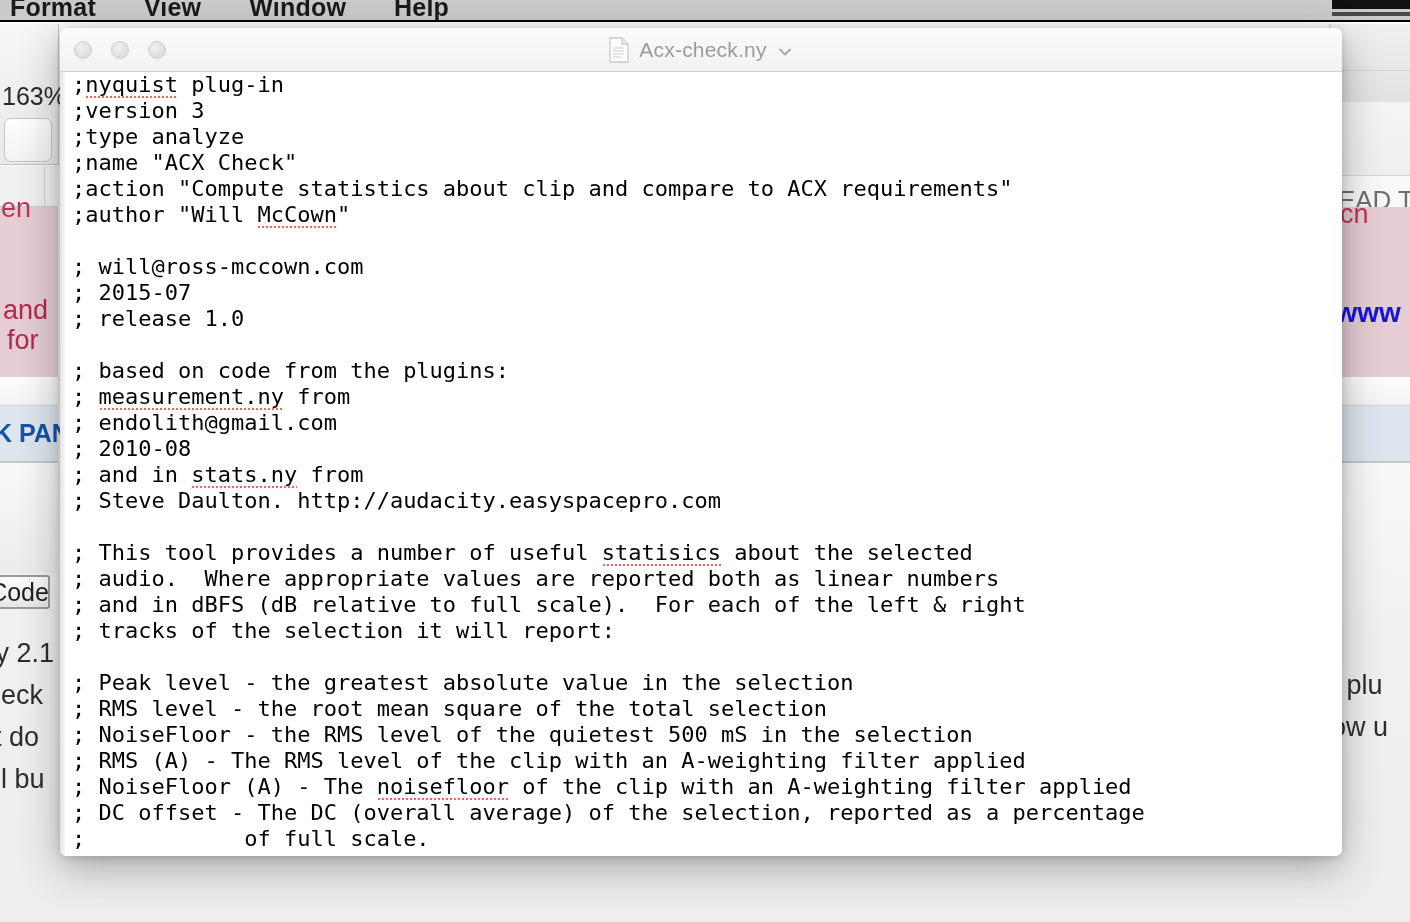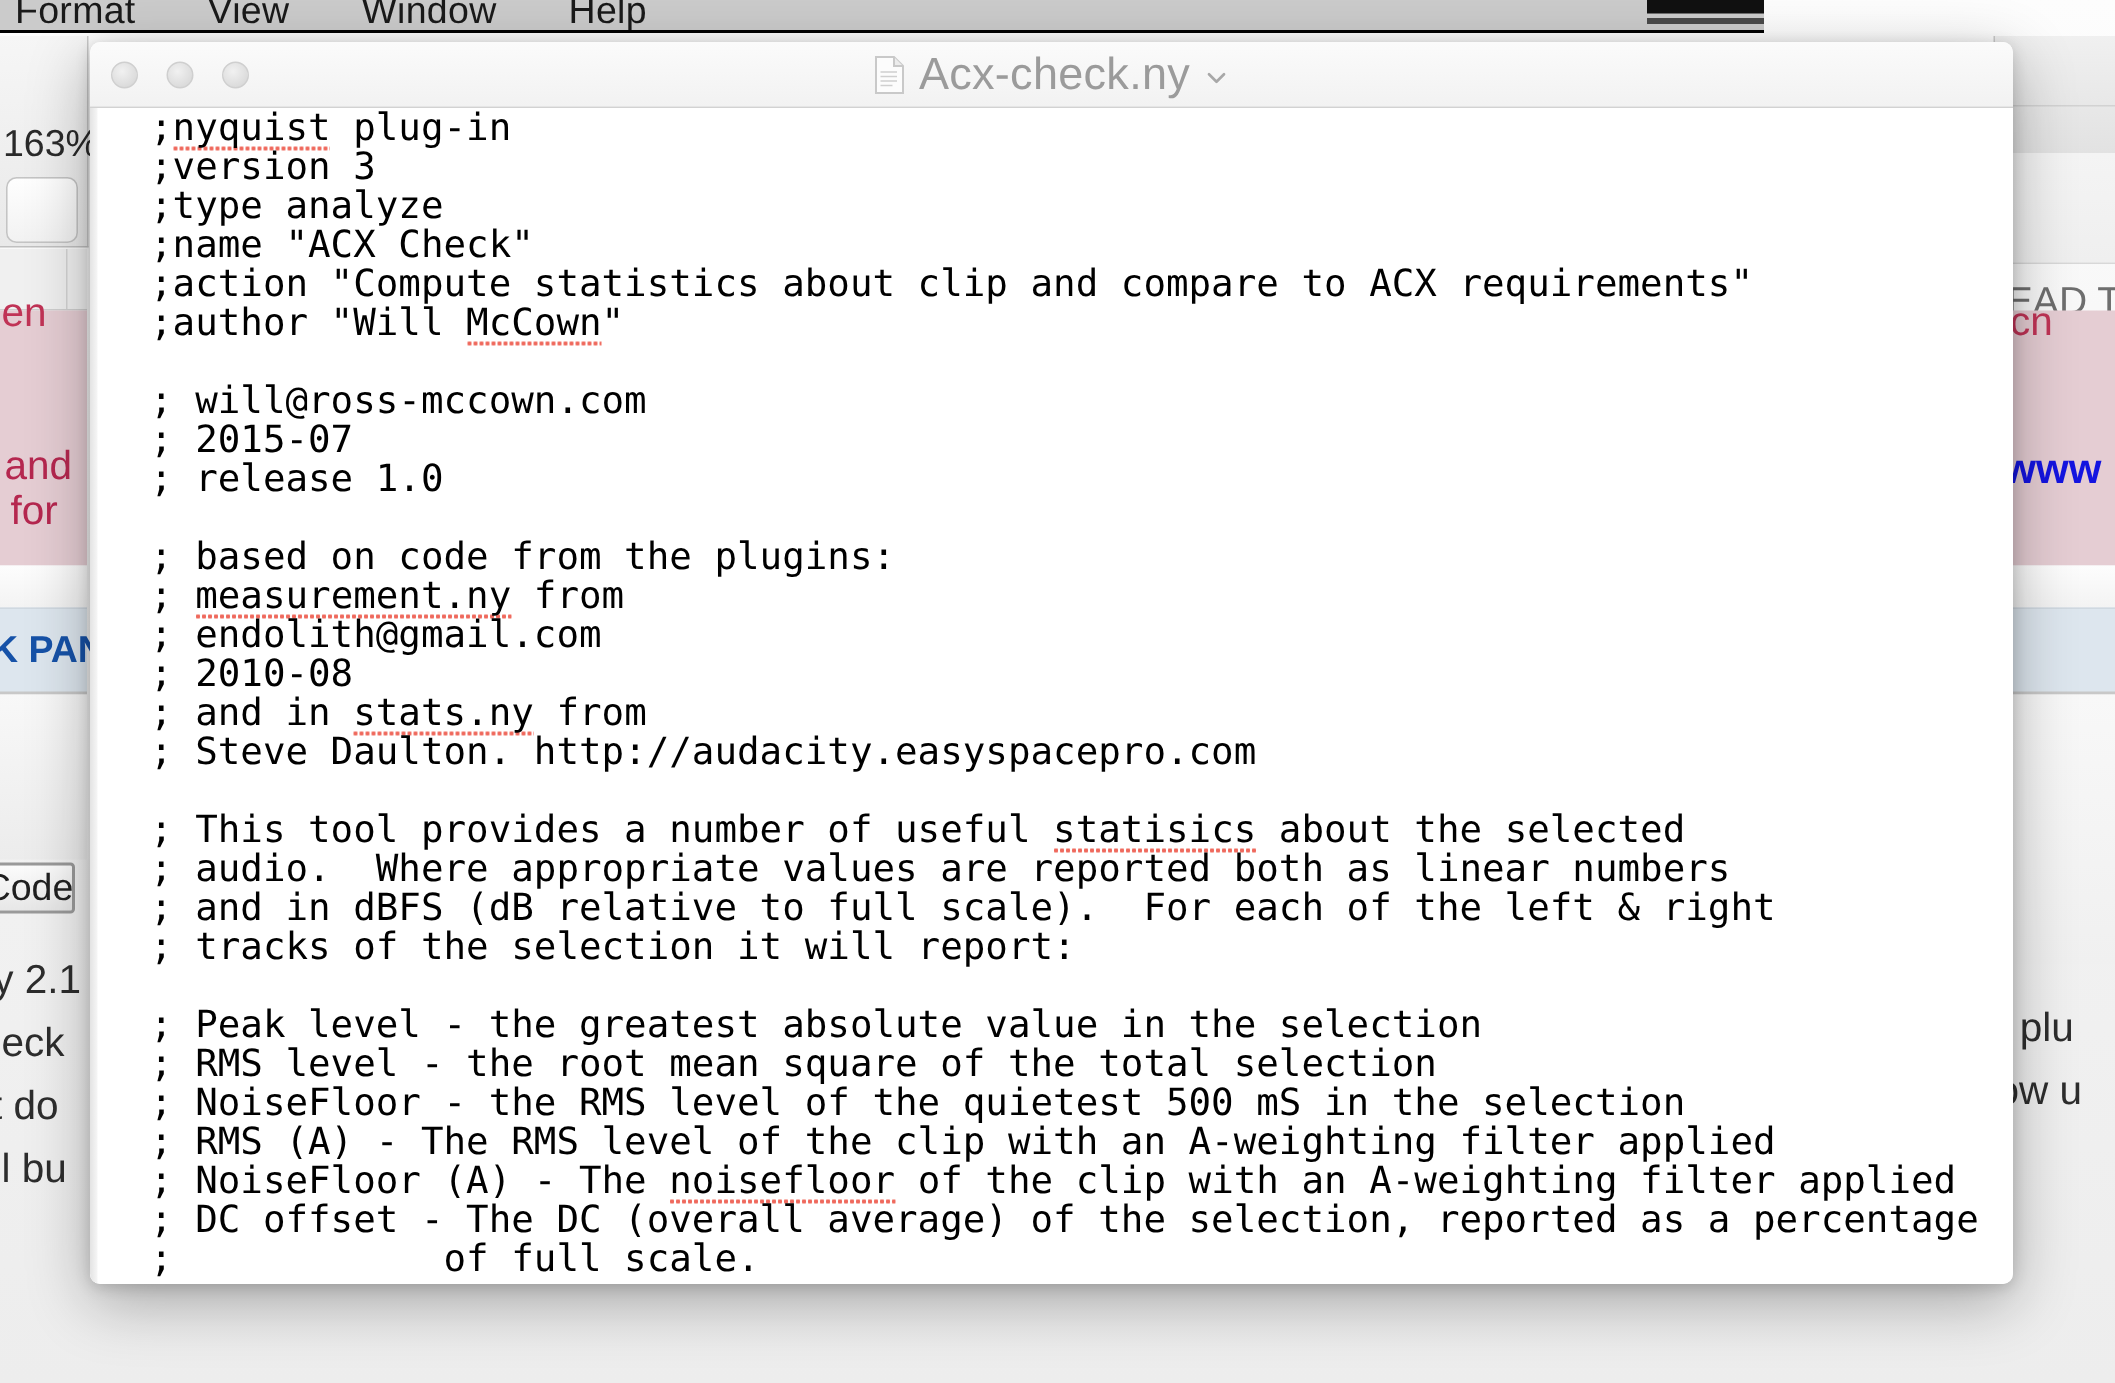--- a/index.html
+++ b/index.html
@@ -23,25 +23,26 @@
   
   .bg-layer {
     position: absolute;
     inset: 0;
     background: linear-gradient(to bottom, #fdfdfd 0%, #f4f4f4 40%, #ededed 100%);
   }
 
   .menubar {
     position: absolute;
     left: 0; top: 0;
-    width: 1176px; height: 22px;
+    width: 1410px; height: 22px;
     background: #cbcbcb;
     border-bottom: 2px solid #000;
     box-sizing: border-box;
     overflow: hidden;
+    font-weight: bold;
   }
   .menubar-items {
     position: absolute;
     left: 10px; top: -7px;
     display: flex;
     gap: 48px;
     font-size: 25px;
     color: #1a1a1a;
     letter-spacing: .2px;
     white-space: nowrap;
@@ -249,21 +250,21 @@
     align-items: center;
     justify-content: center;
     gap: 10px;
   }
   .doc-icon {
     width: 20px; height: 26px;
     position: relative;
     flex: none;
   }
   .title-text {
-    font-size: 30px;
+    font-size: 21px;
     color: #9b9b9b;
     letter-spacing: .2px;
     white-space: nowrap;
   }
   .chev {
     width: 16px; height: 16px;
     flex:none;
     position: relative;
     top: 2px;
   }
@@ -278,26 +279,25 @@
     position: absolute;
     left: 0; top: 0;
     width: 5px; height: 784px;
     background: linear-gradient(to right,#e3e3e3,#f6f6f6);
   }
   .code {
     position: absolute;
     left: 12px;
     top: 0px;
     font-family: "DejaVu Sans Mono", "Liberation Mono", monospace;
-    font-size: 25px;
+    font-size: 22px;
     line-height: 26px;
     color: #000000;
     white-space: pre;
     letter-spacing: 0px;
-    margin-left: 28px;
   }
   .code .ln { height: 26px; white-space: pre; }
   .sp {
     
     background-image: radial-gradient(circle, #ef6a5e 1.35px, rgba(0,0,0,0) 1.6px);
     background-size: 4px 4px;
     background-repeat: repeat-x;
     background-position: 0 bottom;
     padding-bottom: 2px;
   }

